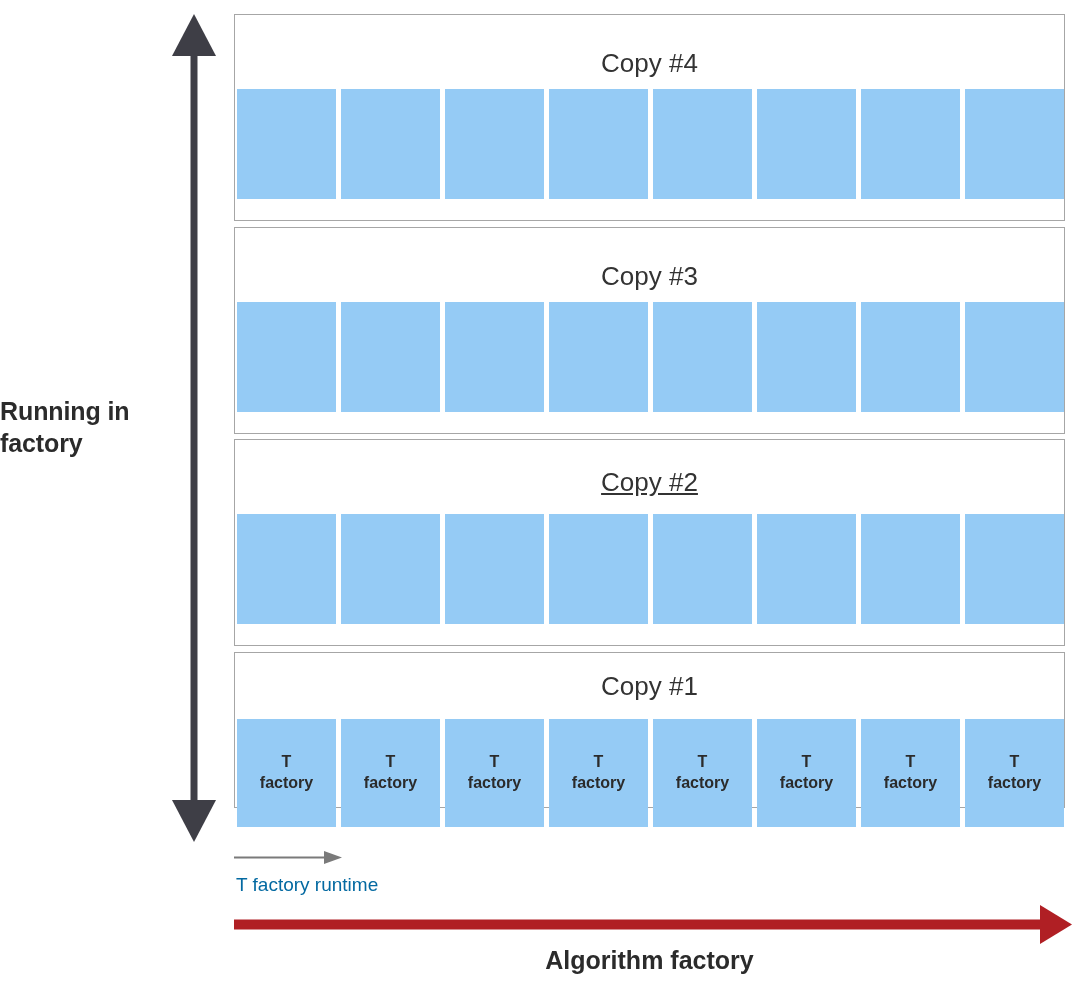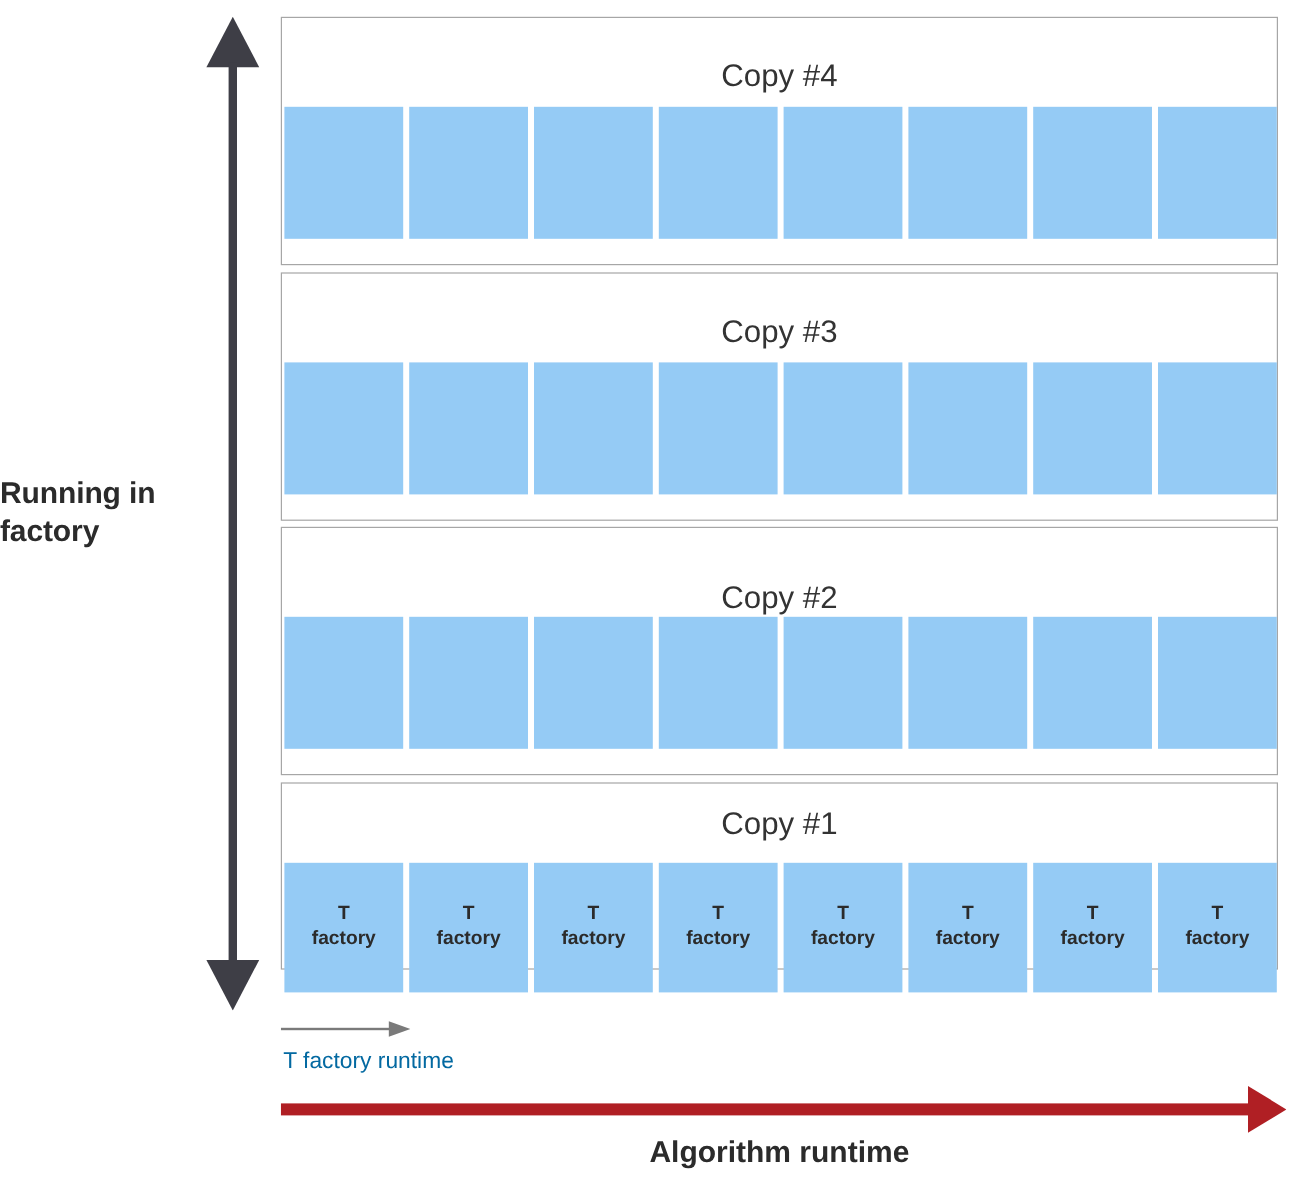--- a/index.html
+++ b/index.html
@@ -83,21 +83,21 @@
   
   #copy-4 { top: 14px;  height: 207px; }
   #copy-4 .copy-title { top: 35px; }
   #copy-4 .factory-strip { top: 74px; height: 110px; }
 
   #copy-3 { top: 227px; height: 207px; }
   #copy-3 .copy-title { top: 35px; }
   #copy-3 .factory-strip { top: 74px; height: 110px; }
 
   #copy-2 { top: 439px; height: 207px; }
-  #copy-2 .copy-title { top: 45px; }
+  #copy-2 .copy-title { top: 29px; text-decoration: underline; }
   #copy-2 .factory-strip { top: 74px; height: 110px; }
 
   #copy-1 { top: 652px; height: 156px; }
   #copy-1 .copy-title { top: 20px; }
   #copy-1 .factory-strip { top: 66px; height: 108px; }
 
   
   #tf-runtime-arrow {
     position: absolute;
     left: 234px;
@@ -308,13 +308,13 @@
   </svg>
 </div>
 <div id="tf-runtime-label">T factory runtime</div>
 
 <div id="algo-arrow">
   <svg width="838" height="40" viewBox="0 0 838 40" xmlns="http://www.w3.org/2000/svg">
     <rect x="0" y="14.5" width="810" height="10" fill="#b01f24"></rect>
     <polygon points="838,19.5 806,0 806,39" fill="#b01f24"></polygon>
   </svg>
 </div>
-<div id="algo-label">Algorithm runtime</div>
+<div id="algo-label">Algorithm factory</div>
 
 </body></html>

